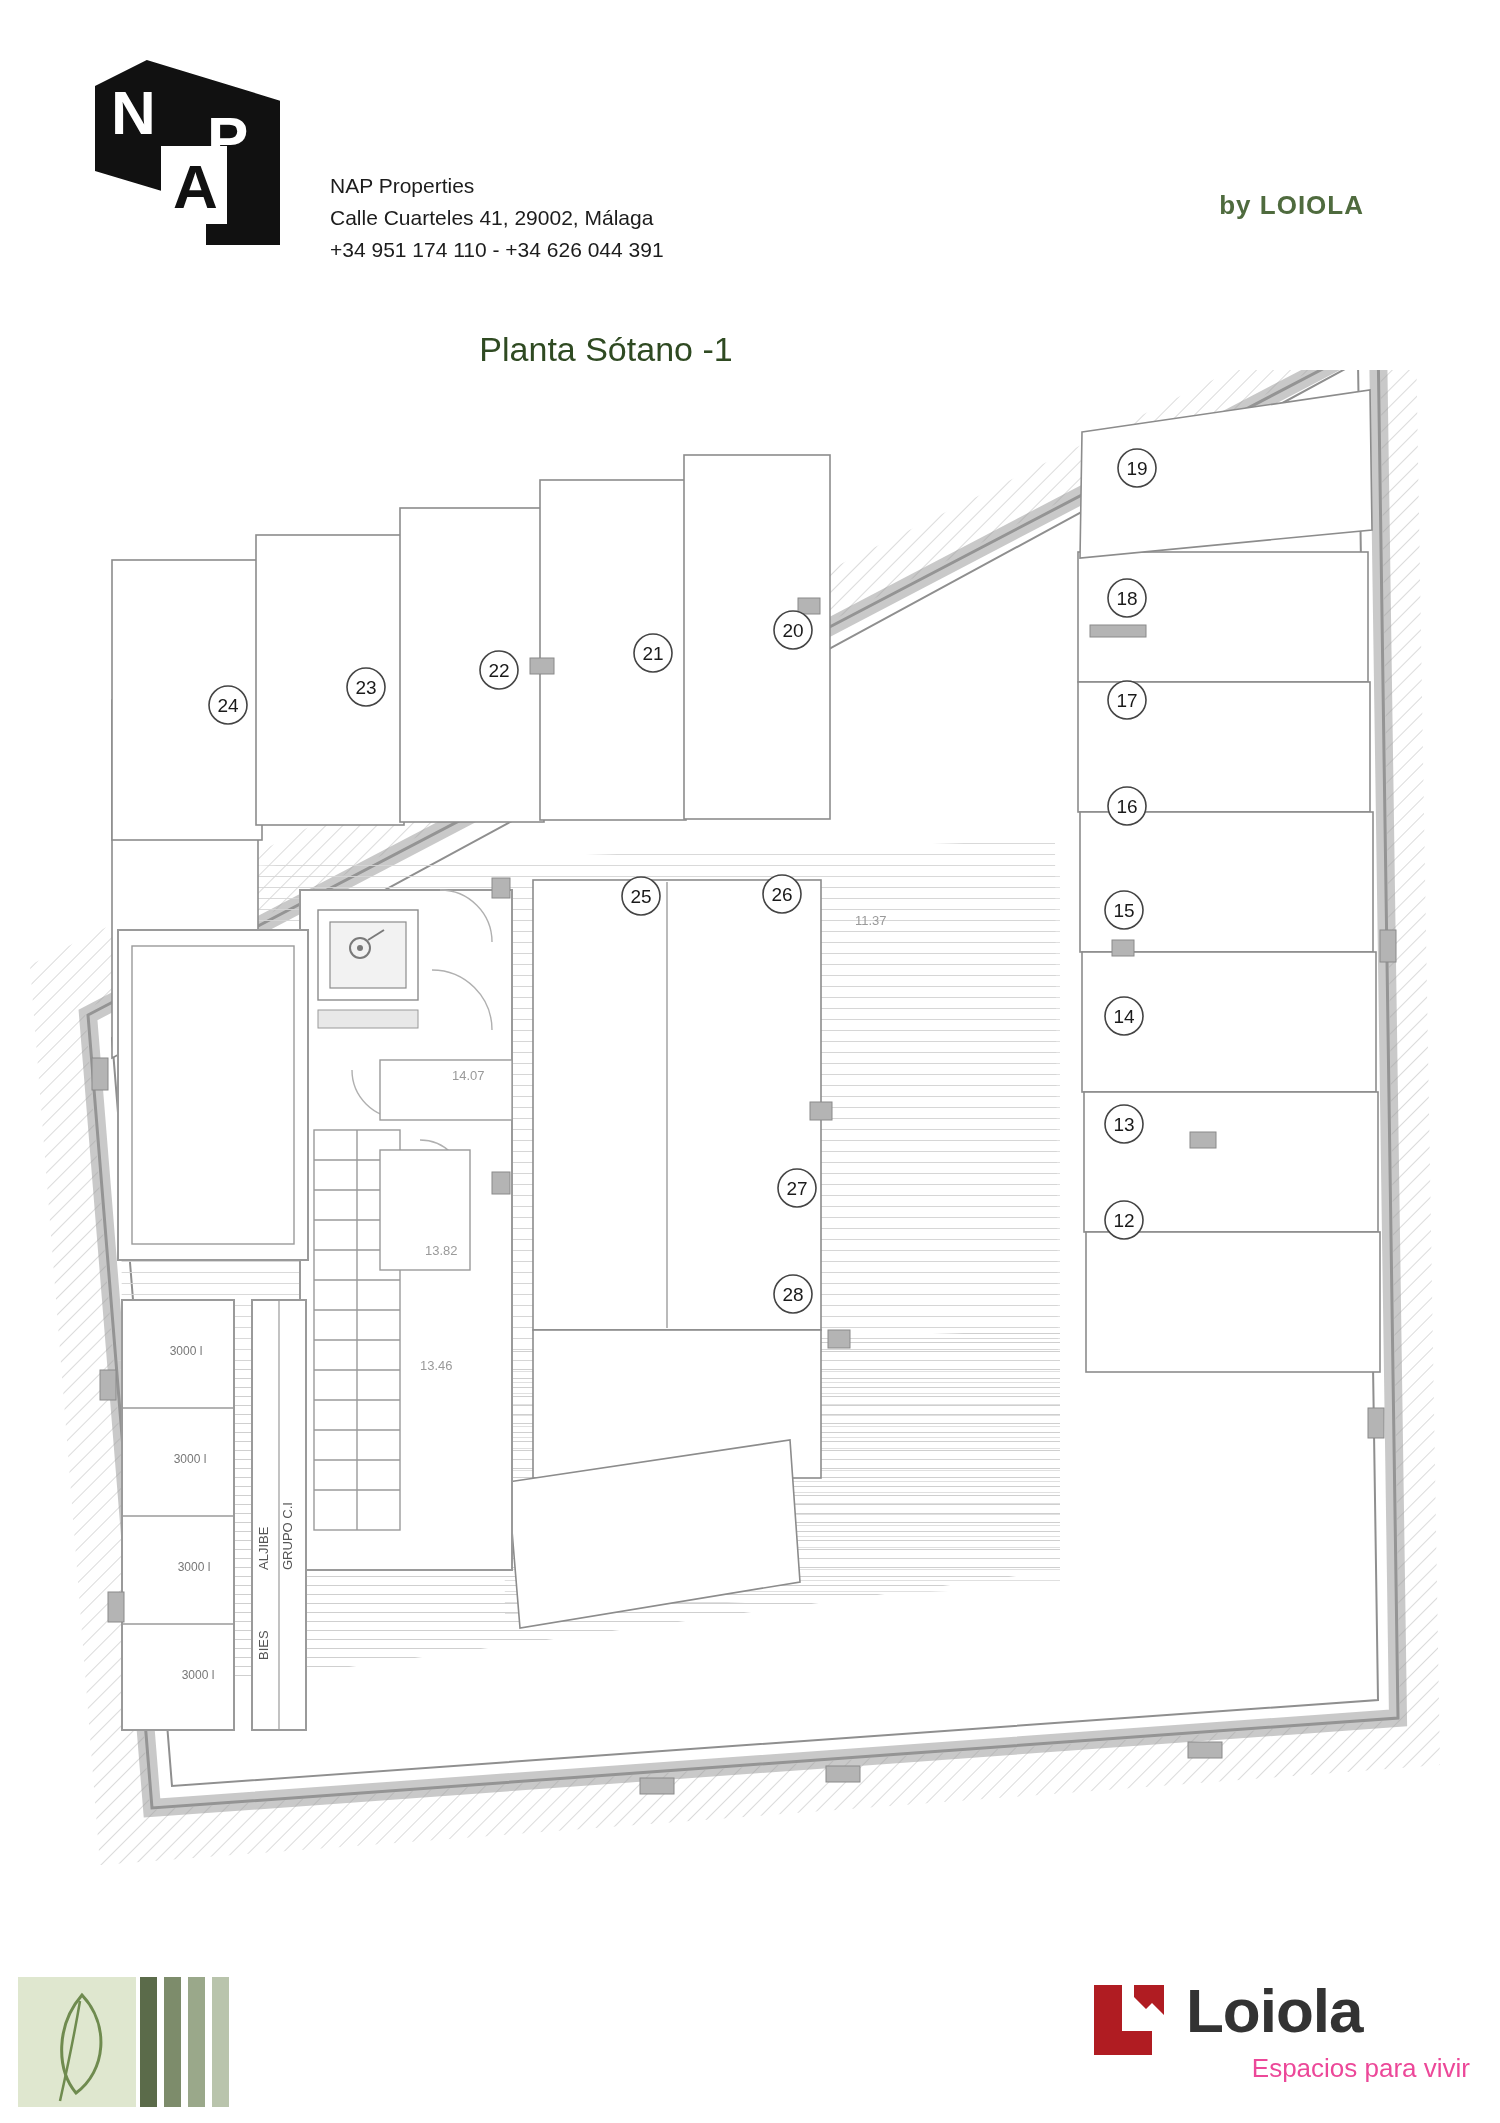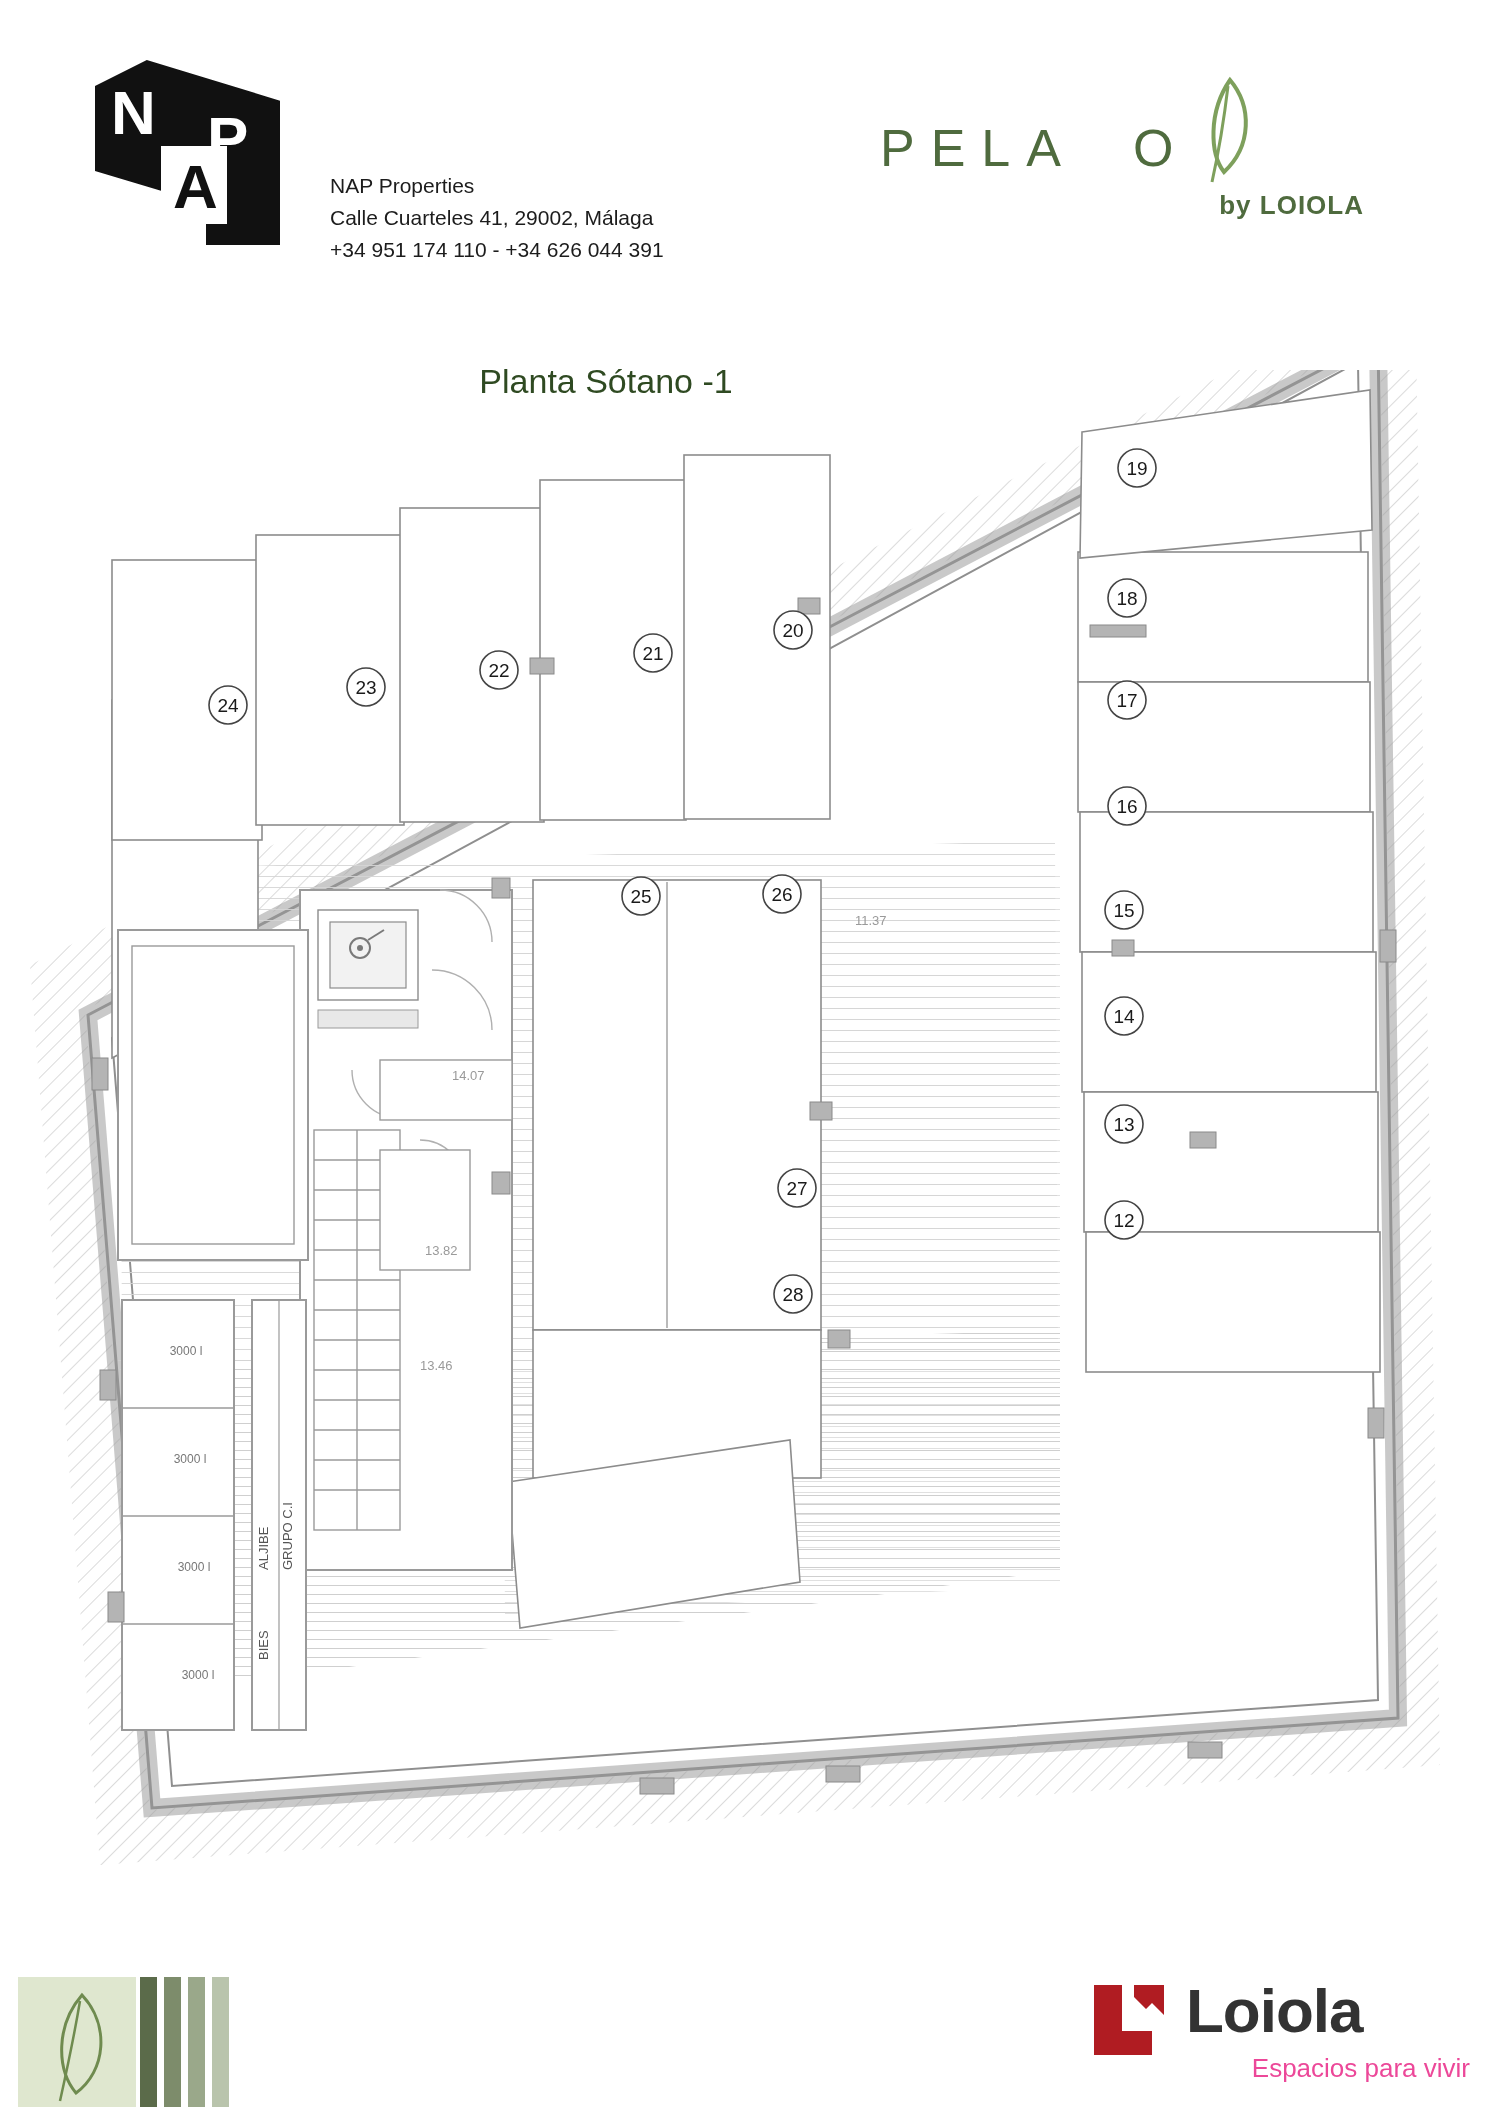--- a/index.html
+++ b/index.html
@@ -97,21 +97,20 @@
 
   .plan-title {
     position: absolute;
     top: 330px;
     left: 0;
     width: 1212px;
     text-align: center;
     font-size: 34px;
     color: #2f4a22;
     font-family: "Liberation Sans", sans-serif;
-    margin-top: 32px;
   }
 
   
   .drawing {
     position: absolute;
     top: 370px;
     left: 0;
     width: 1500px;
     height: 1600px;
   }
@@ -186,27 +185,20 @@
     <div class="nap-letter nap-p">P</div>
   </div>
 
   <div class="nap-text">
     <div>NAP Properties</div>
     <div>Calle Cuarteles 41, 29002, Málaga</div>
     <div>+34 951 174 110 - +34 626 044 391</div>
   </div>
 
   <div class="pelayo-logo">
-    <div style="position:relative;">
-      <span class="pelayo-word">PELA</span><span class="pelayo-word" style="margin-left:56px;">O</span>
-      <svg class="pelayo-leaf" viewBox="0 0 70 110">
-        <path d="M40 4 C62 30 62 70 34 96 C20 78 18 36 40 4 Z" fill="none" stroke="#7ea05c" stroke-width="4"></path>
-        <path d="M38 10 C34 44 30 70 22 106" fill="none" stroke="#7ea05c" stroke-width="3"></path>
-      </svg>
-    </div>
     <div class="pelayo-by">by LOIOLA</div>
   </div>
 
   <div class="plan-title">Planta Sótano -1</div>
 </div>
 
 <div class="drawing">
   <svg width="1500" height="1600" viewBox="0 0 1500 1600">
     <defs>
       <pattern id="hatch" width="12" height="12" patternUnits="userSpaceOnUse" patternTransform="rotate(45)">

